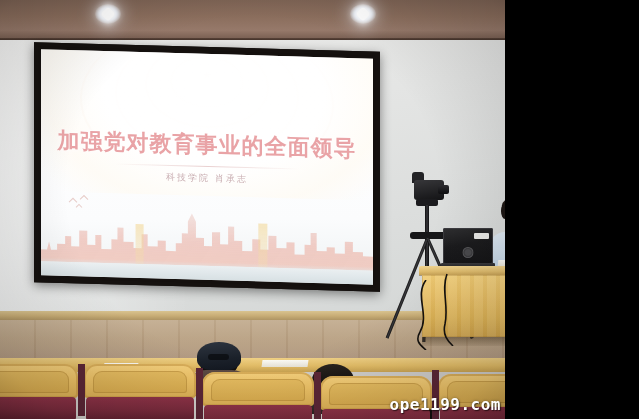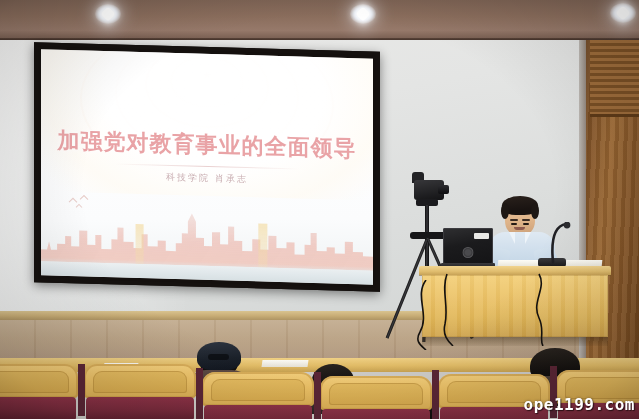--- a/index.html
+++ b/index.html
@@ -1,18 +1,18 @@
 <!DOCTYPE html>
 <html><head>
 <meta charset="utf-8">
 <style>
   html,body{margin:0;padding:0;background:#000;}
   body{font-family:"Liberation Sans",sans-serif;}
   #scene{
-    position:relative;width:639px;height:419px;overflow:hidden;
+    position:relative;width:505px;height:419px;overflow:hidden;
     background:#cfcdc9;
   }
   
   .ceiling{
     position:absolute;left:0;top:0;width:639px;height:42px;
     background:linear-gradient(180deg,#7d6354 0%,#8a6d5c 38%,#96796a 72%,#6e5549 100%);
   }
   .ceiling:after{
     content:"";position:absolute;left:0;bottom:0;width:100%;height:4px;
     background:linear-gradient(180deg,rgba(60,42,34,.55),rgba(40,28,22,.85));

